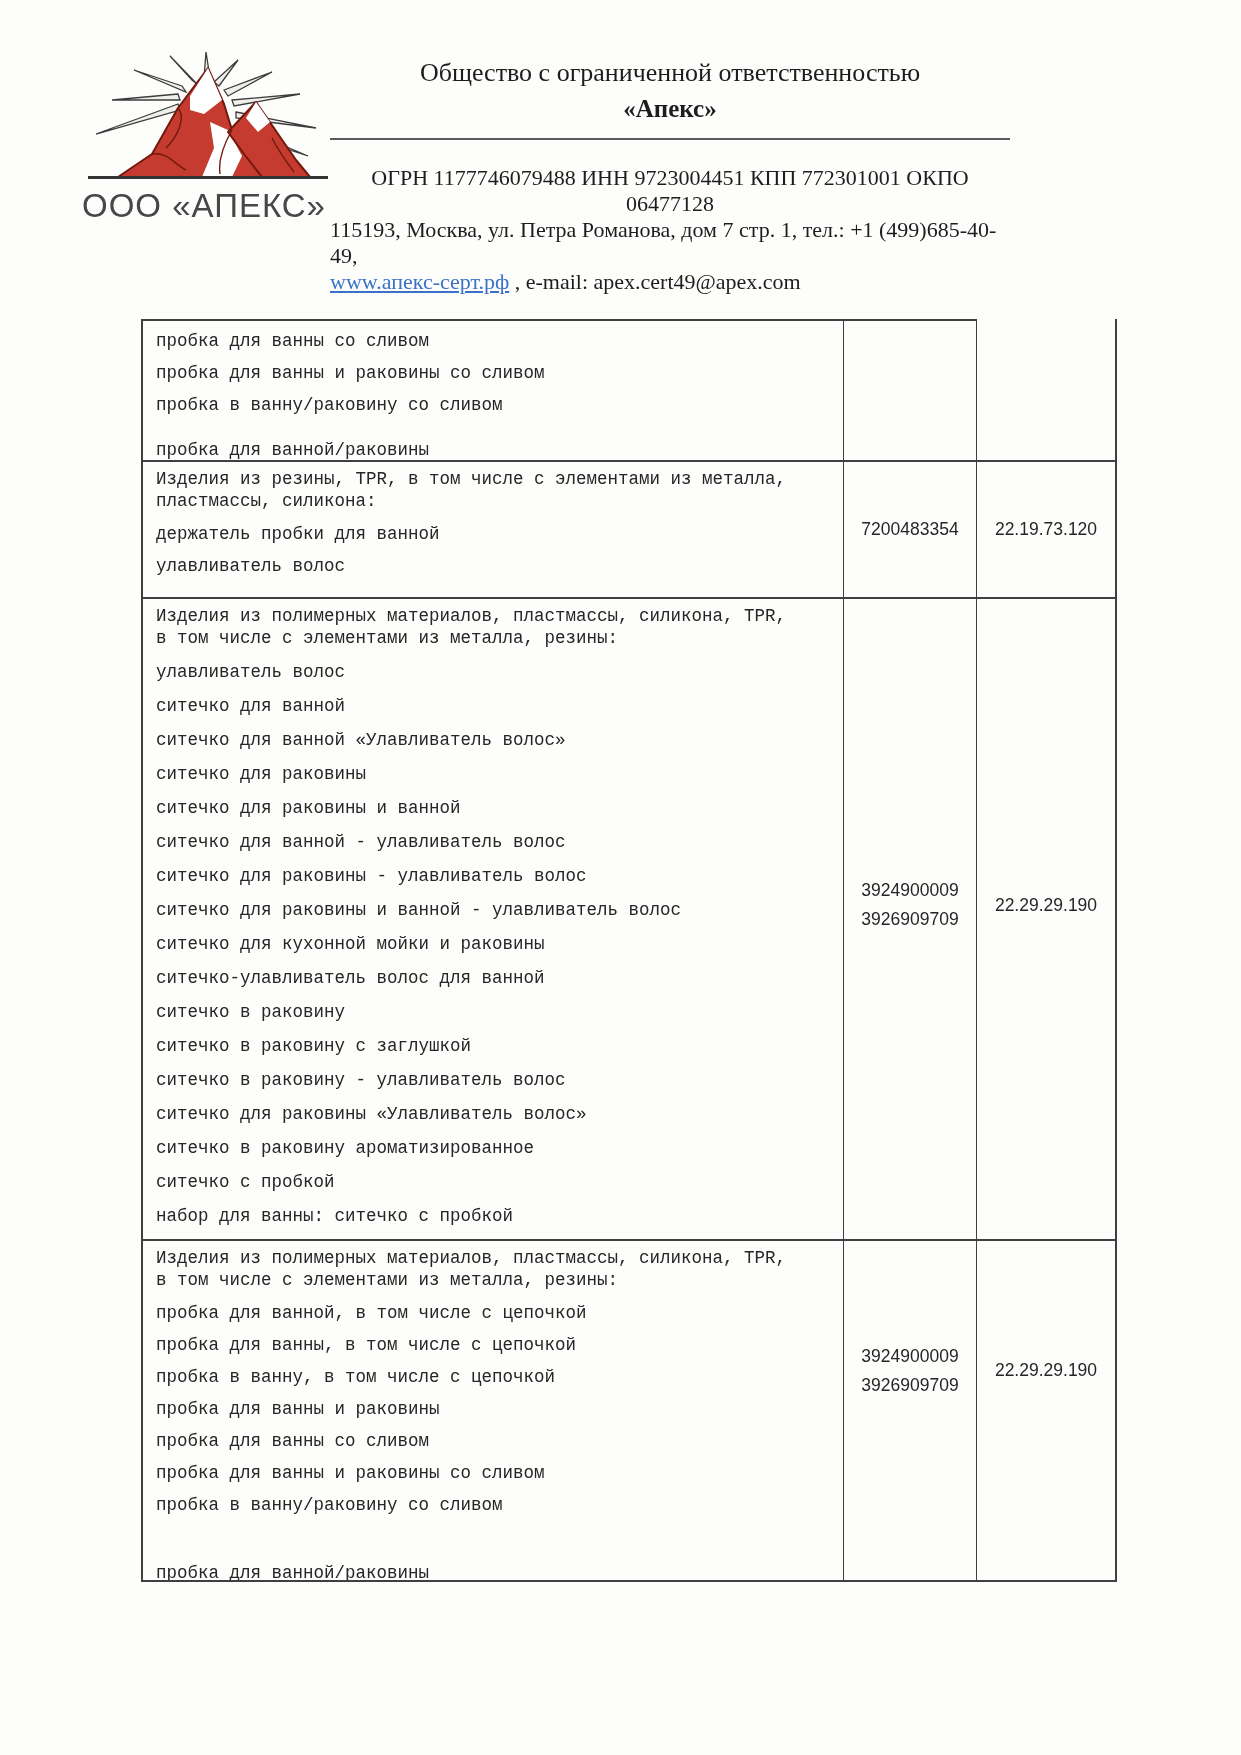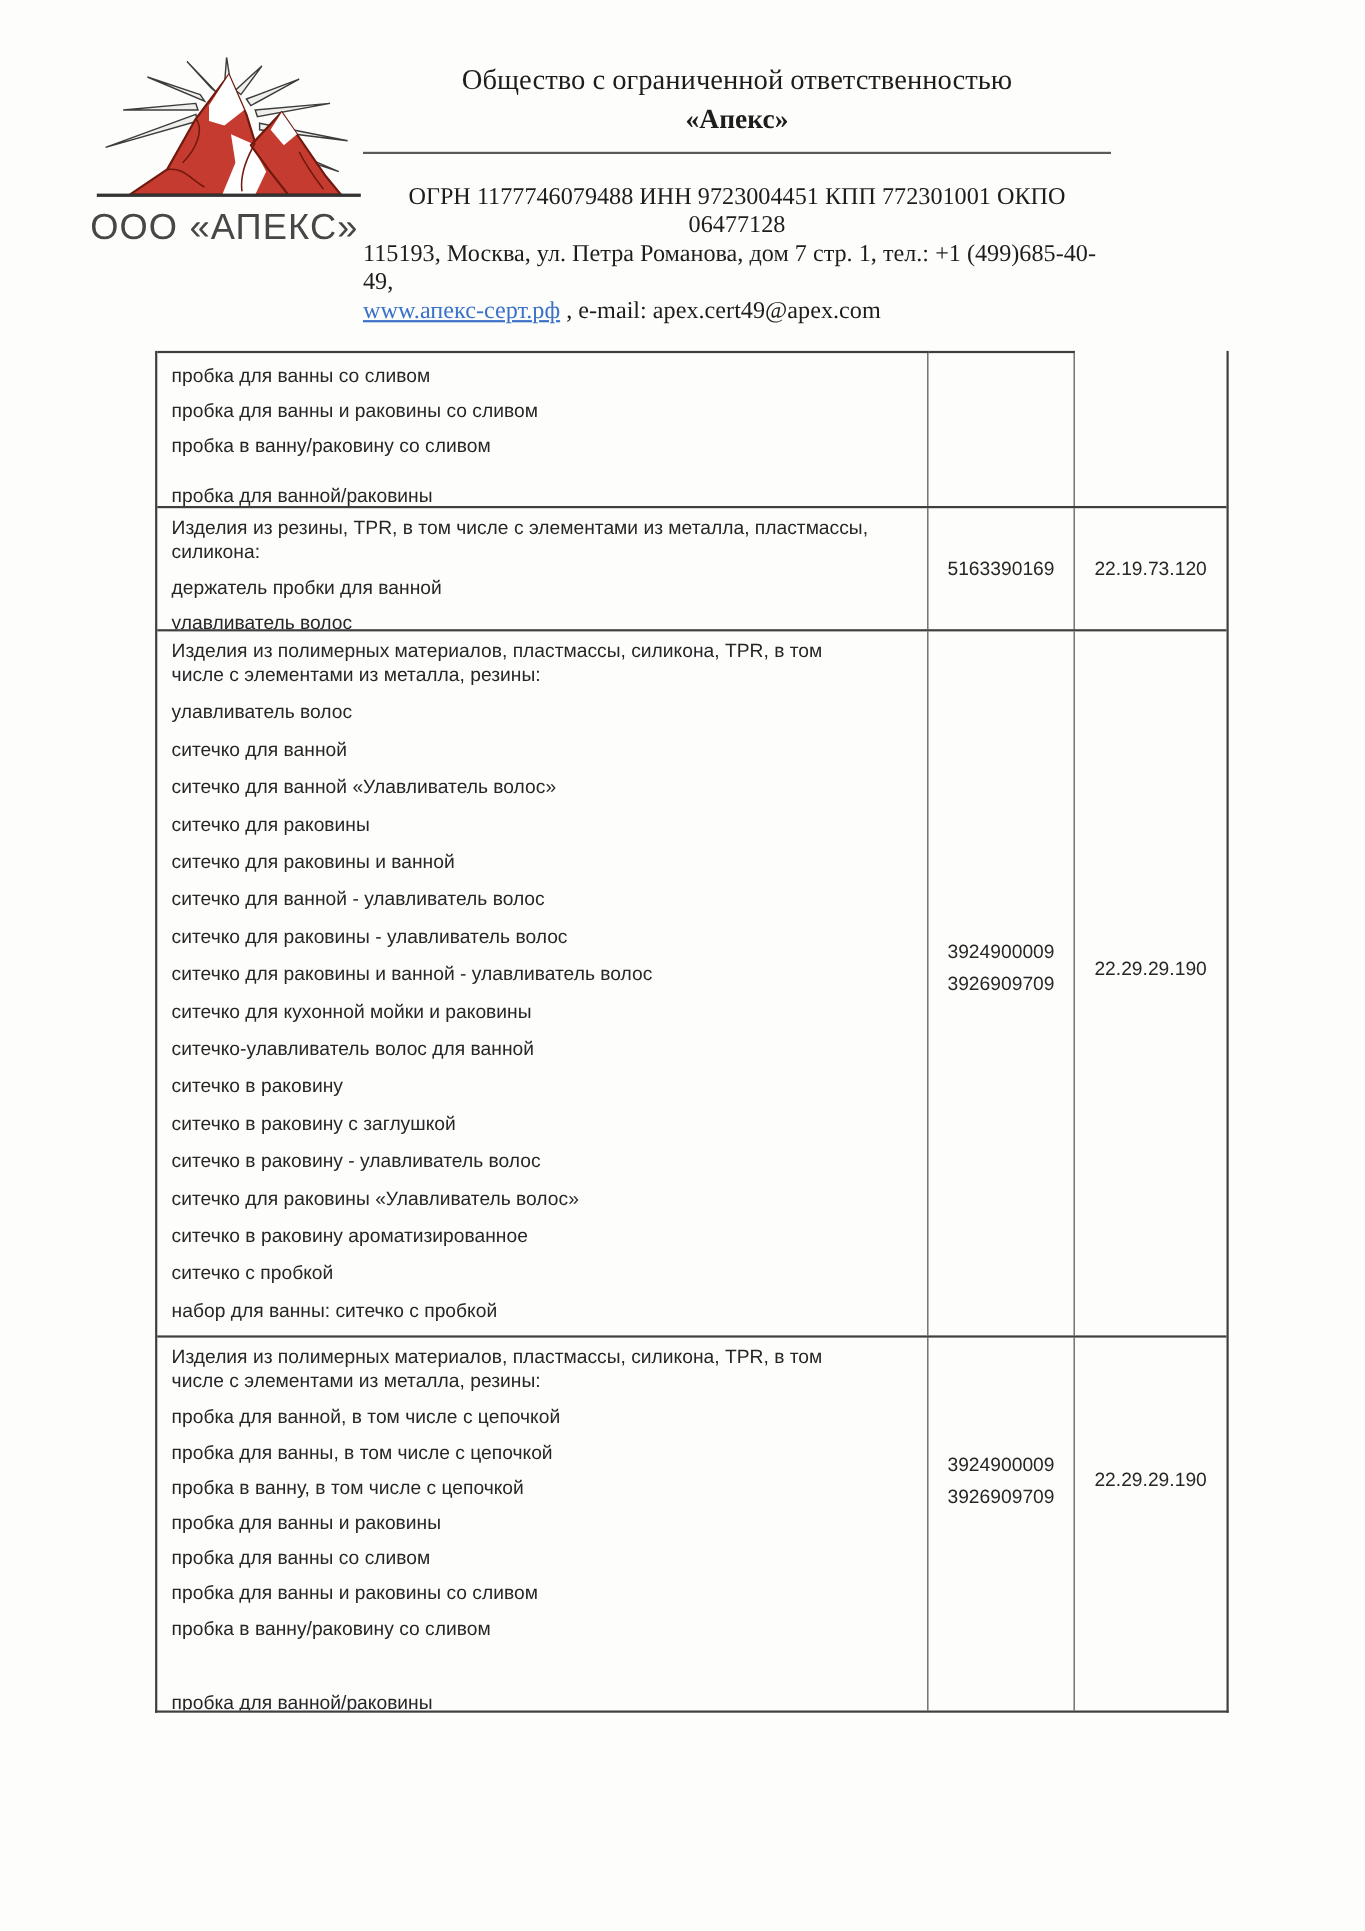--- a/index.html
+++ b/index.html
@@ -23,30 +23,30 @@
   .link{color:#3b72c8;text-decoration:underline;cursor:pointer;}
 
   
   .tbl{position:absolute;left:141px;top:319px;width:972px;
        border-left:2px solid #3f3f3f;border-right:2px solid #3f3f3f;
        border-bottom:2px solid #3f3f3f;box-sizing:content-box;}
   .sec{display:grid;grid-template-columns:701px 133px 1fr;box-sizing:border-box;}
   .sec{border-top:2px solid #3f3f3f;}
   .sec.first{border-top:none;}
   .c1{border-right:1.5px solid #3f3f3f;padding:4px 44px 0 13px;box-sizing:border-box;
-      font-size:17.5px;overflow:hidden;}
+      font-size:17.5px;overflow:hidden;font-family:Liberation Mono, monospace;}
   .c2{border-right:1.5px solid #3f3f3f;display:flex;flex-direction:column;
       justify-content:center;align-items:center;font-size:17.5px;line-height:29px;
       box-sizing:border-box;}
   .c3{display:flex;flex-direction:column;justify-content:center;align-items:center;
       font-size:17.5px;box-sizing:border-box;}
   .sec.first .c1,.sec.first .c2{border-top:2px solid #3f3f3f;}
   .sec.first{margin-top:0;}
   .s1{height:141px;}
-  .s2{height:112px;}
+  .s2{height:137px;}
   .s3{height:642px;}
   .s4{height:341px;}
   .item{line-height:32px;white-space:nowrap;}
   .s3 .item{line-height:34px;}
   .sec-h{line-height:21.5px;padding:3px 0 6px;}
   .gap-sm{margin-top:13px;}
   .gap-lg{margin-top:36px;}
   .off14{position:relative;top:-14px;}
   .off40{position:relative;top:-40px;}
 </style>
@@ -109,21 +109,21 @@
       <div class="c3"></div>
     </div>
 
     <div class="sec s2">
       <div class="c1">
         <div class="sec-h">Изделия из резины, TPR, в том числе с элементами из металла, пластмассы, силикона:</div>
         <div class="item">держатель пробки для ванной</div>
         <div class="item">улавливатель волос</div>
       </div>
       <div class="c2">
-        <div>5163390169</div>
+        <div>7200483354</div>
       </div>
       <div class="c3">
         <div>22.19.73.120</div>
       </div>
     </div>
 
     <div class="sec s3">
       <div class="c1">
         <div class="sec-h">Изделия из полимерных материалов, пластмассы, силикона, TPR, в том числе с элементами из металла, резины:</div>
         <div class="item">улавливатель волос</div>

